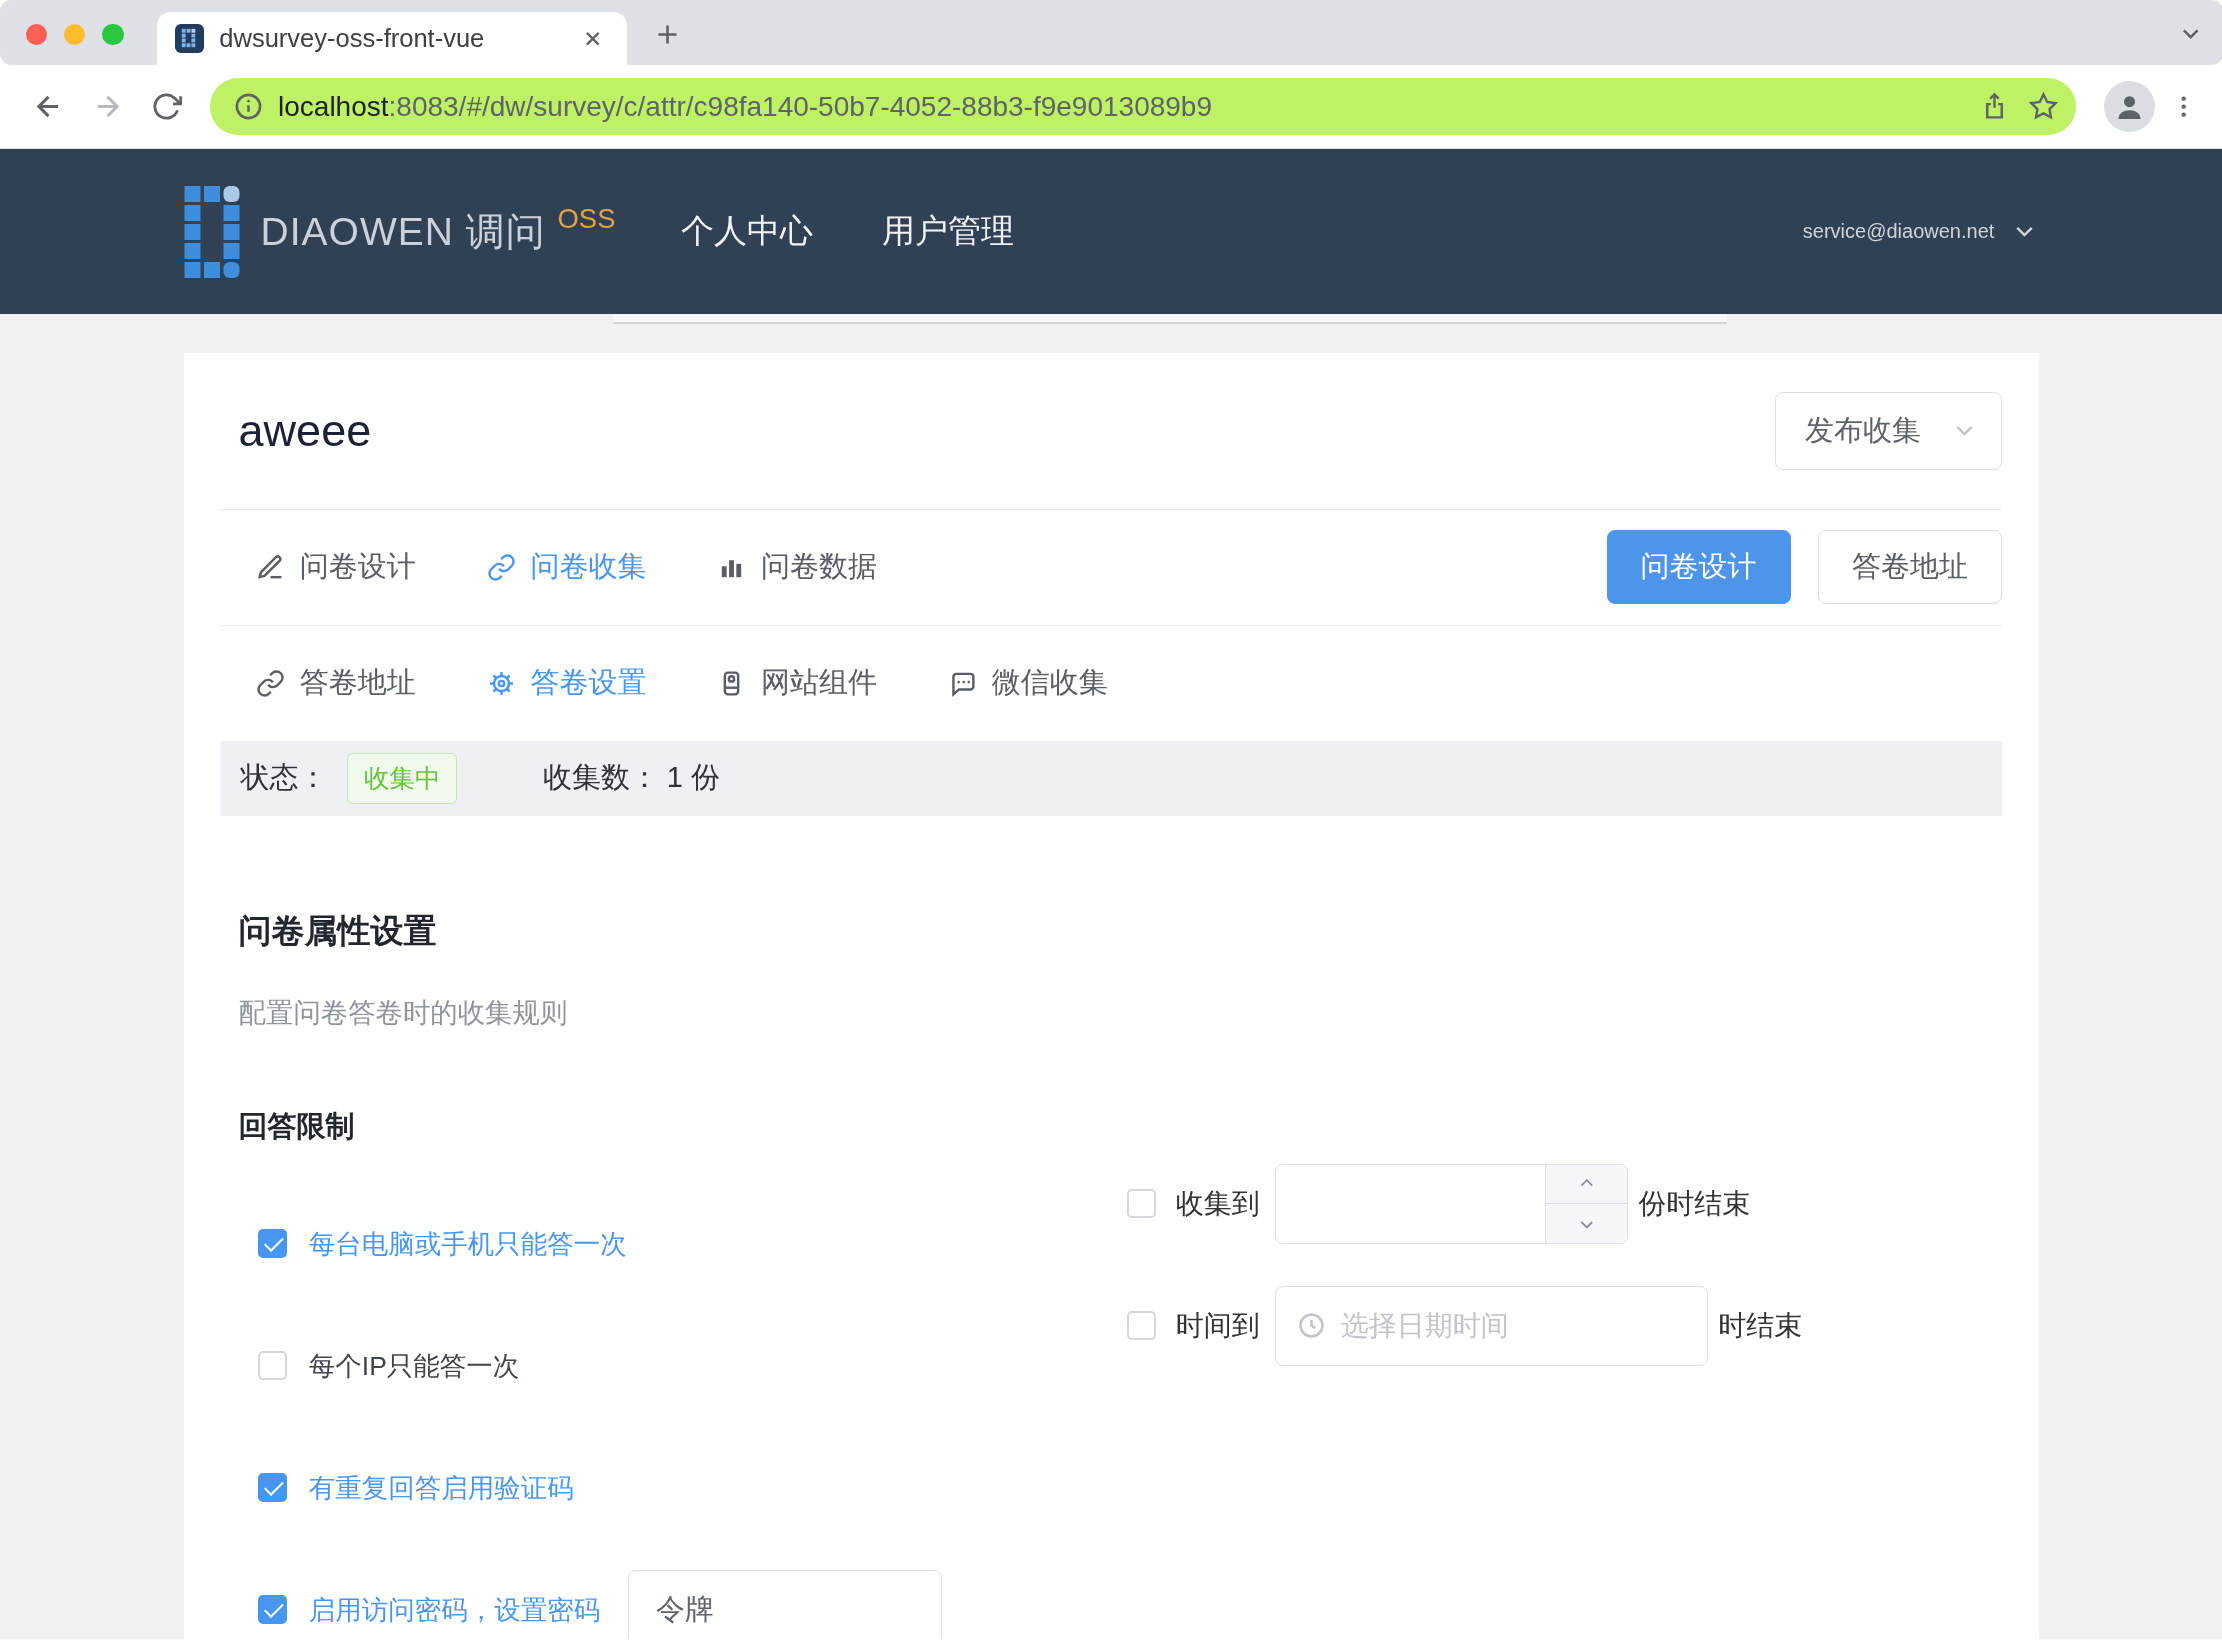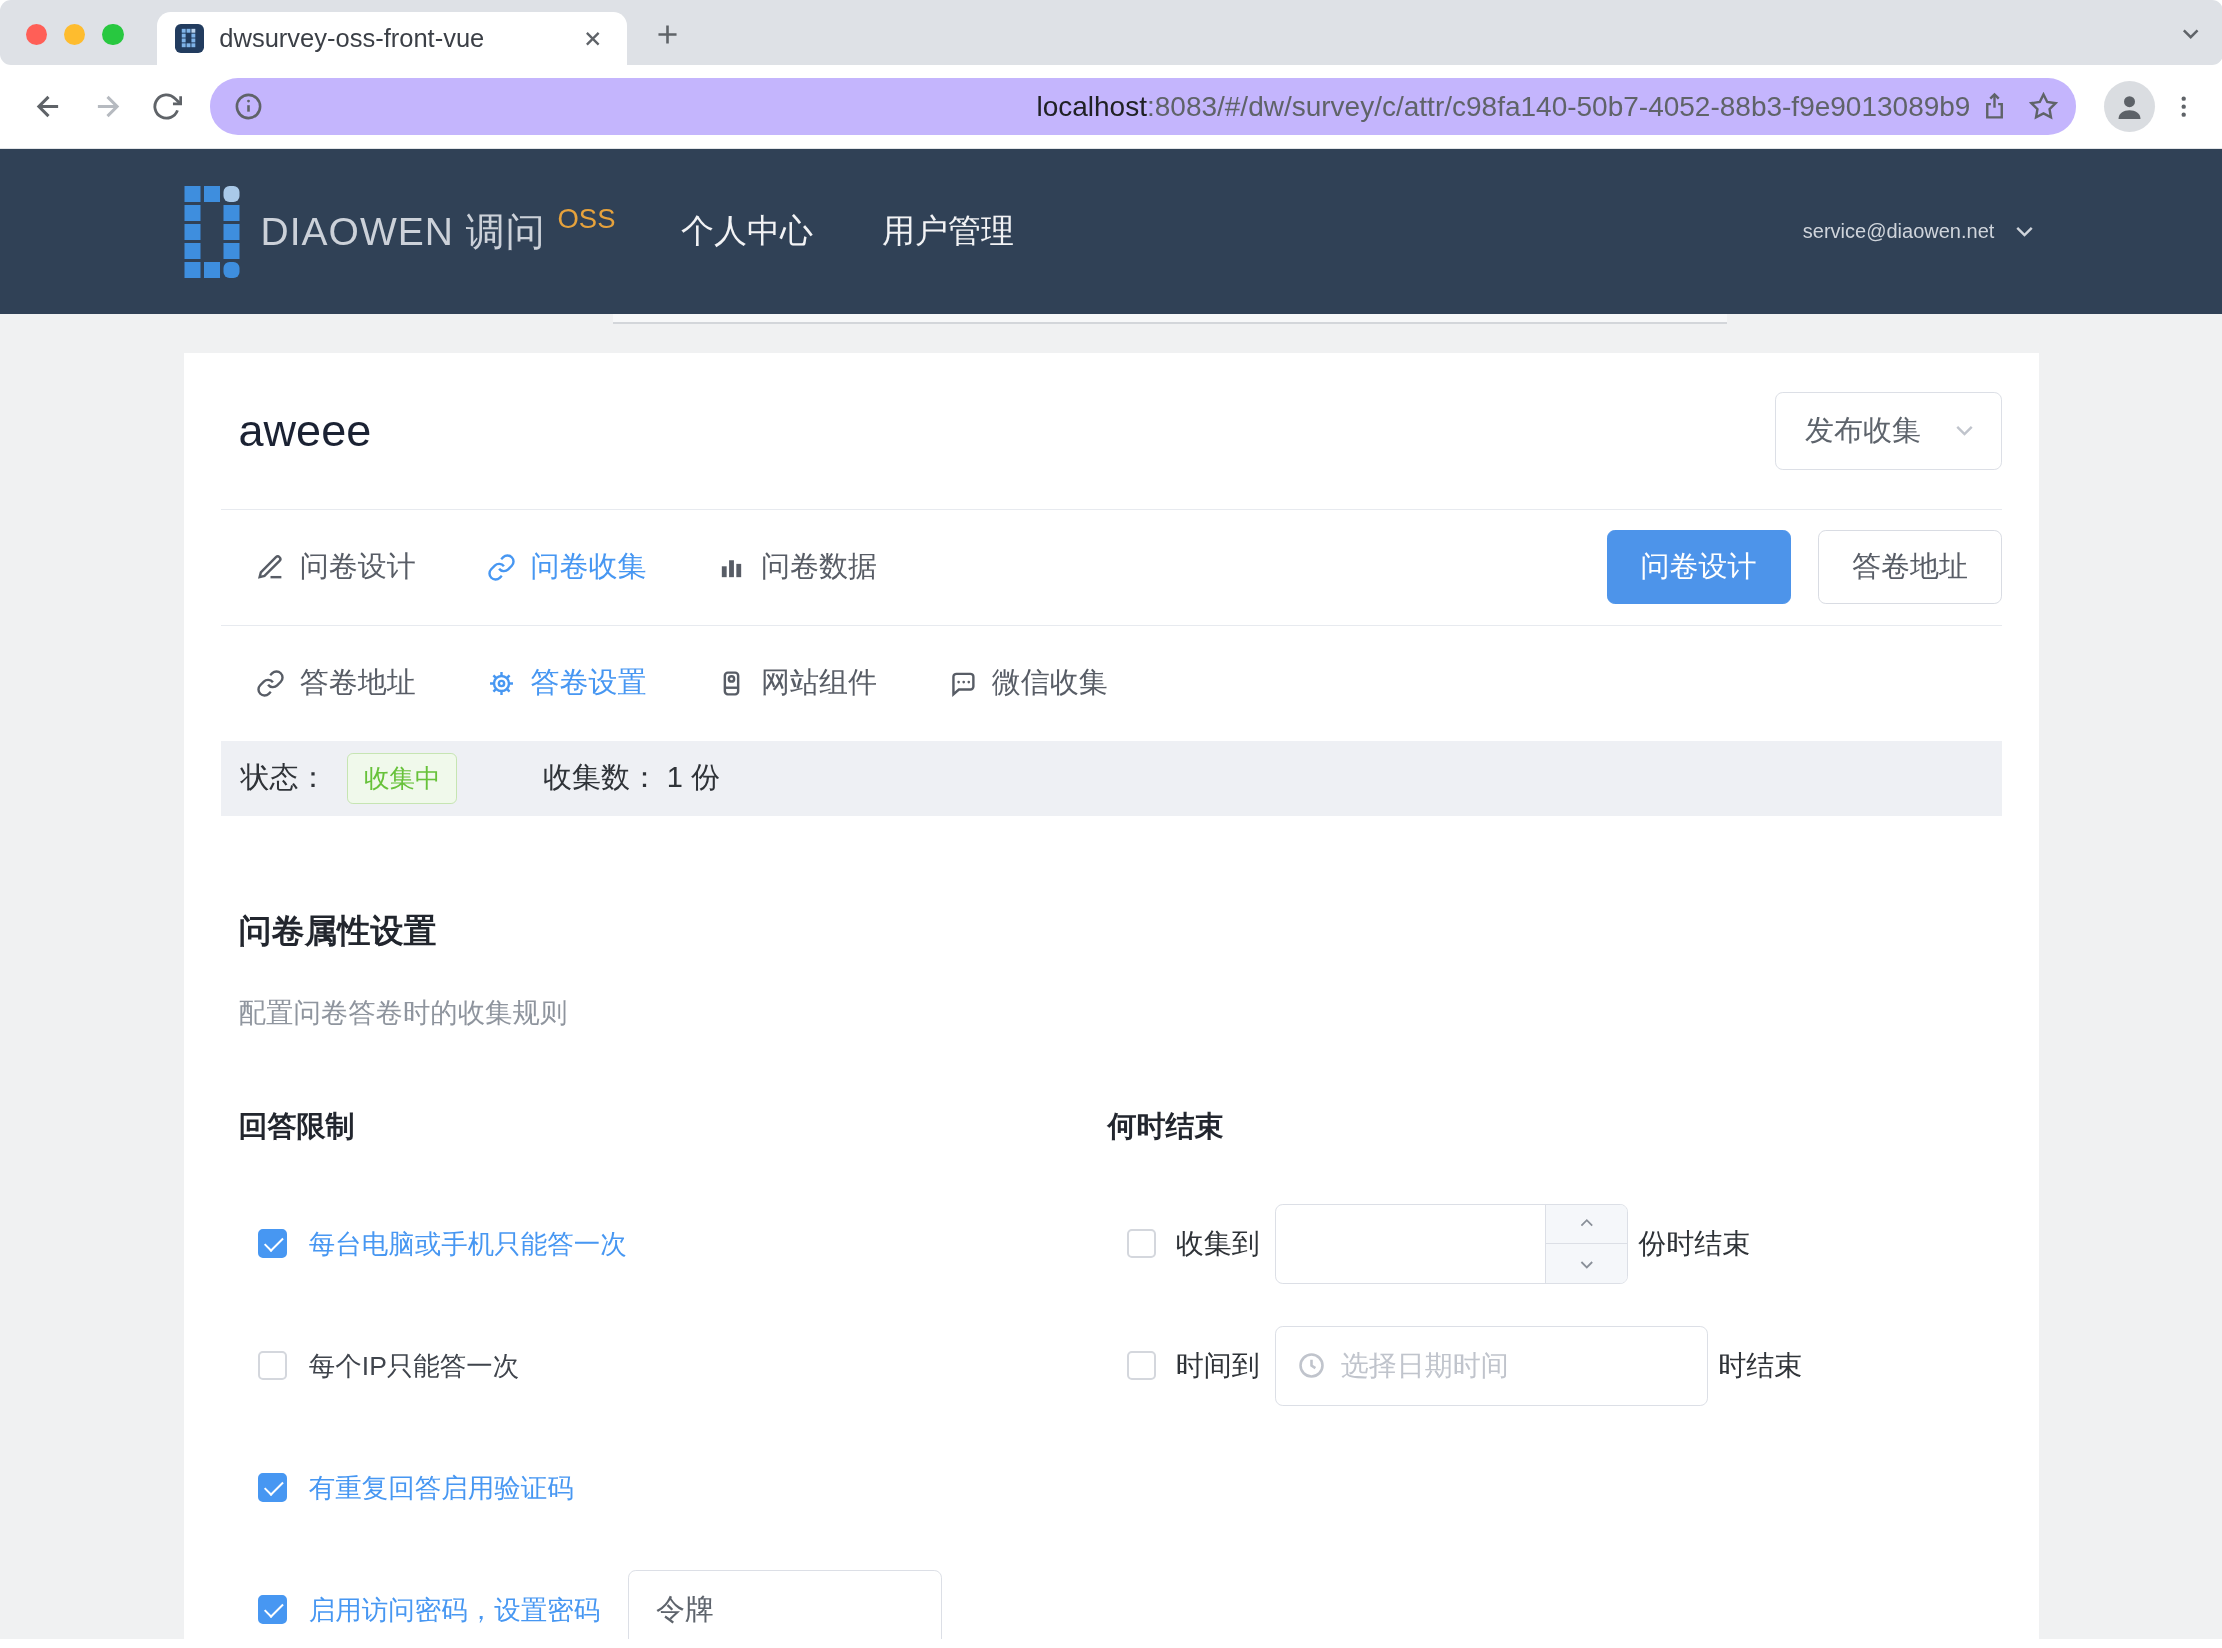--- a/index.html
+++ b/index.html
@@ -17,22 +17,22 @@
   .favicon { width:29px; height:29px; margin-right:15.7px; flex:none; }
   .tab-title { flex:1; font-size:25.5px; color:#3b3f46; white-space:nowrap; overflow:hidden; }
   .icon-btn { display:flex; align-items:center; justify-content:center; color:#5f6368; }
   .tab-close { width:33px; height:33px; border-radius:50%; }
   .newtab { position:absolute; left:649px; top:15.7px; width:37px; height:37px; }
   .strip-chev { position:absolute; right:15.7px; top:19.6px; width:33px; height:29px; color:#5f6368; }
 
   .toolbar { height:84px; background:#fff; border-bottom:1px solid #e3e5e8; display:flex; align-items:center; padding:0 19.6px; }
   .nav-ic { width:47px; height:47px; margin:0 5.9px; }
   .nav-ic.disabled { color:#b6bac0; }
-  .omnibox { flex:1; height:57px; background:#c4b5fd; border-radius:28px; display:flex; align-items:center;
-             margin:0 13.7px; padding:0 7.8px 0 19.6px; min-width:0;text-align:right; }
+  .omnibox { flex:1; height:57px; background:#bef264; border-radius:28px; display:flex; align-items:center;
+             margin:0 13.7px; padding:0 7.8px 0 19.6px; min-width:0; }
   .omni-info { width:39px; height:39px; color:#5f6368; margin-right:9.8px; flex:none; }
   .url { flex:1; font-size:28px; white-space:nowrap; overflow:hidden; }
   .url-host { color:#202124; }
   .url-rest { color:#5f6368; }
   .omni-act { width:49px; height:49px; flex:none; }
   .avatar { width:51px; height:51px; border-radius:50%; background:#dadde1; margin:0 9.8px 0 13.7px;
             display:flex; align-items:center; justify-content:center; color:#5d6océ268; }
   .menu-dots { width:39px; height:47px; }
 
   
@@ -384,21 +384,20 @@
             </div>
             <div class="form-row">
               <span class="checkbox checked"></span>
               <span class="cb-label on">启用访问密码，设置密码</span>
               <input class="pwd-input" type="text" value="令牌" style="">
             </div>
           </div>
         </div>
 
         <div class="col col-right">
-          <h3>何时结束</h3>
           <div class="rows">
             <div class="form-row">
               <span class="checkbox unchecked"></span>
               <span class="rlabel">收集到</span>
               <div class="num-input">
                 <div class="steppers">
                   <span class="step up">
                     <svg width="21.6" height="21.6" viewBox="0 0 24 24" fill="none" stroke="currentColor" stroke-width="2">
                         <polyline points="6 14 12 8 18 14"></polyline>
                       </svg>

